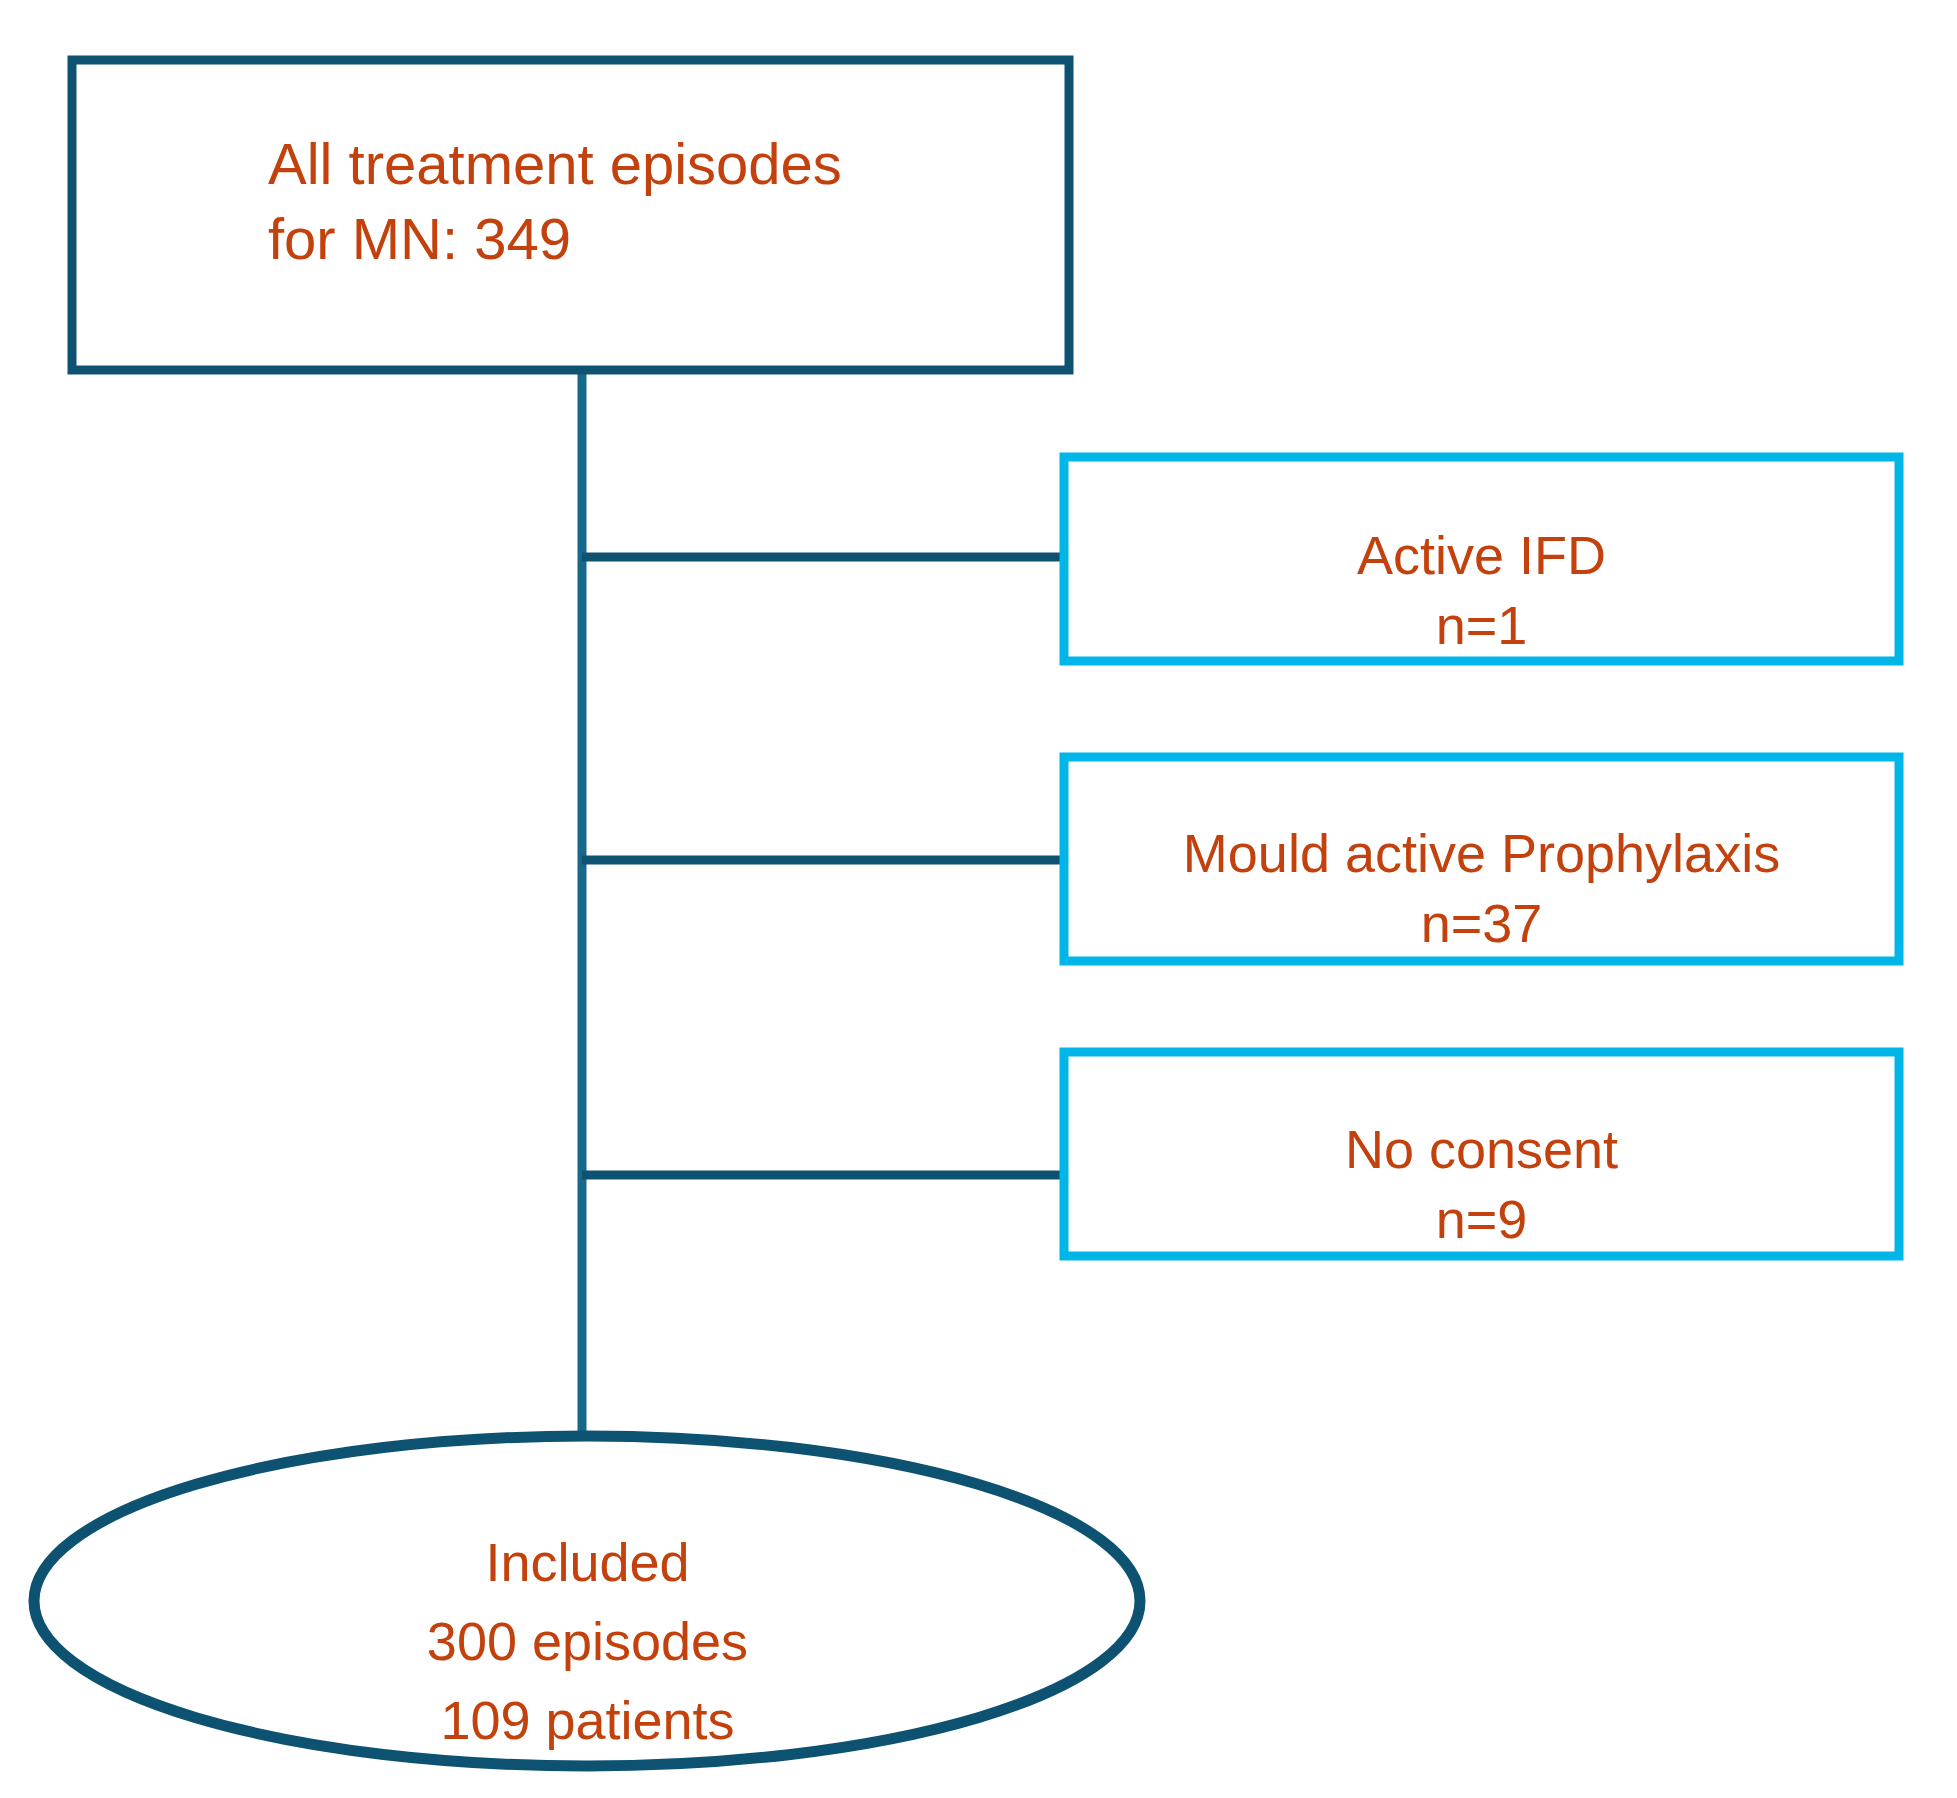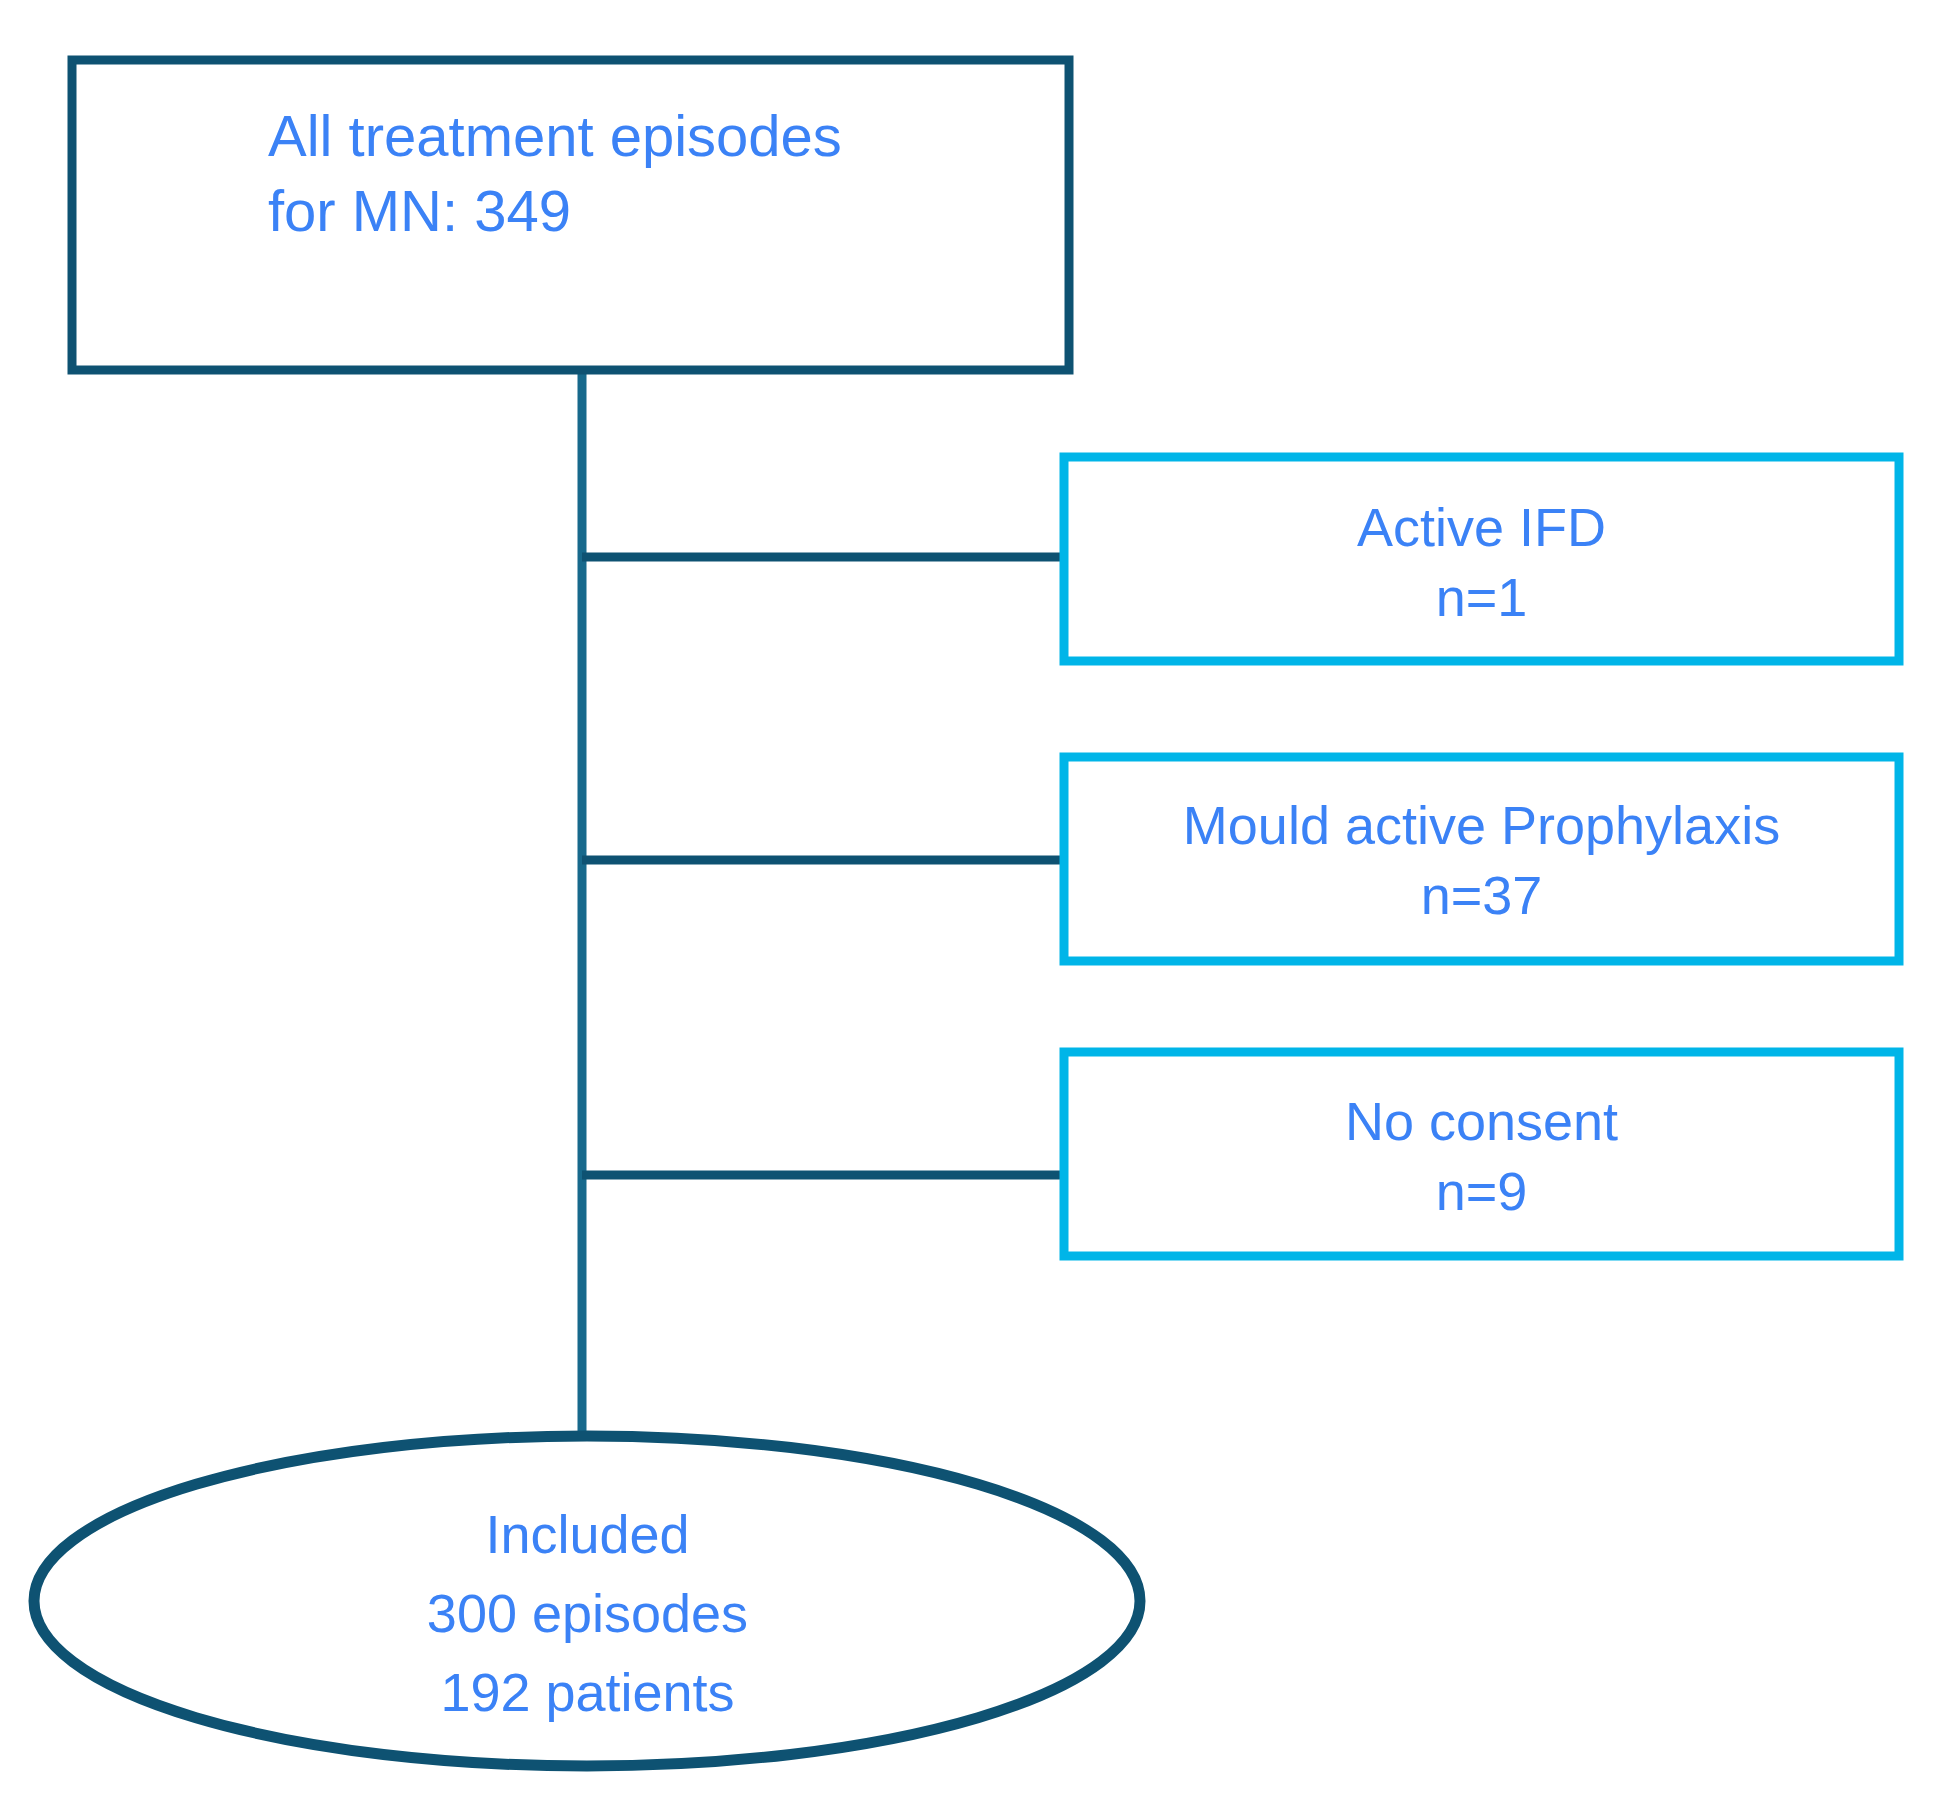--- a/index.html
+++ b/index.html
@@ -20,24 +20,25 @@
   #flow-svg {
     position: absolute;
     left: 0;
     top: 0;
     width: 1957px;
     height: 1798px;
   }
 
   .node-text {
     position: absolute;
-    color: #3b82f6;
+    color: #c2410c;
     line-height: 1.30;
     white-space: pre-line;
     pointer-events: none;
+    margin-top: 28px;
   }
 
   
   .root-text {
     left: 268px;
     top: 98px;
     width: 780px;
     font-size: 58px;
     text-align: left;
   }
@@ -99,15 +100,15 @@
 n=1</div>
 
   <div class="node-text excl-text excl-2">Mould active Prophylaxis
 n=37</div>
 
   <div class="node-text excl-text excl-3">No consent
 n=9</div>
 
   <div class="node-text terminal-text">Included
 300 episodes
-192 patients</div>
+109 patients</div>
 
 </div>
 
 </body></html>

